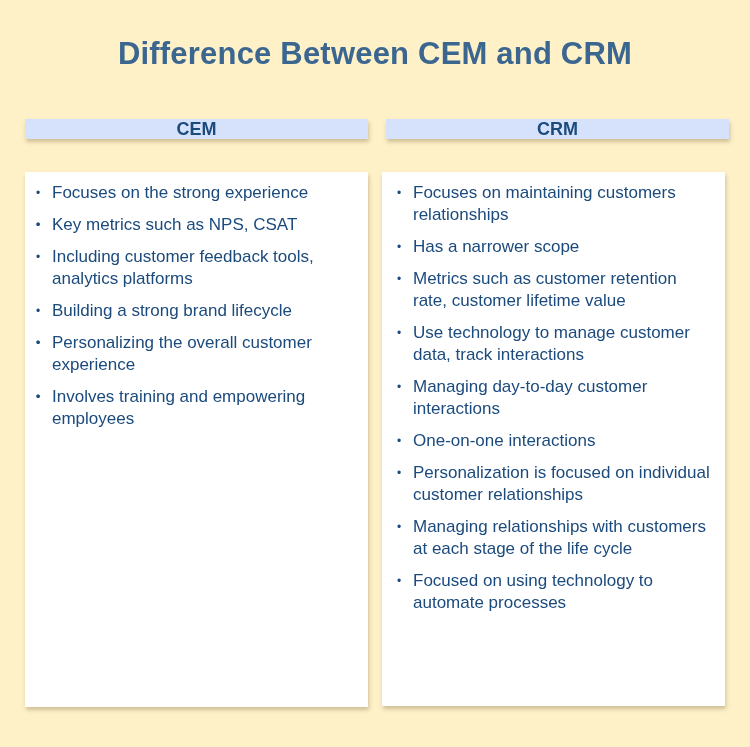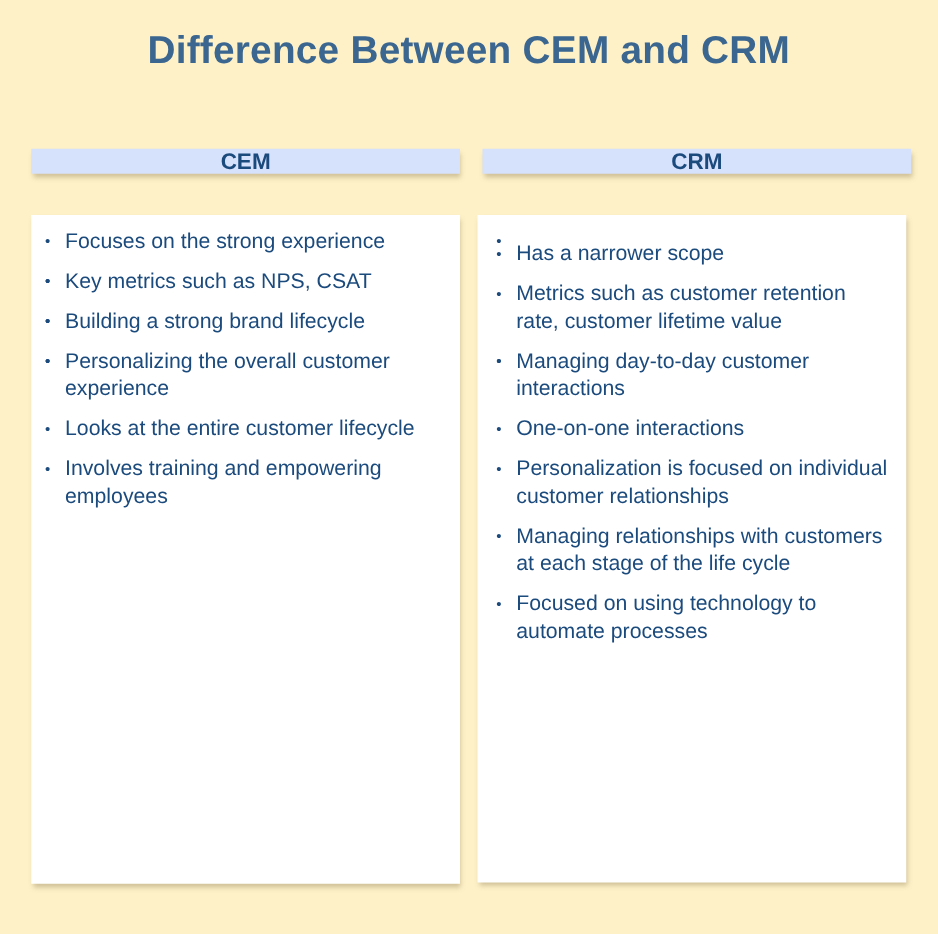--- a/index.html
+++ b/index.html
@@ -9,21 +9,21 @@
     body {
       width: 750px;
       height: 747px;
       background: #fef1c8;
       font-family: "Liberation Sans", "DejaVu Sans", sans-serif;
       position: relative;
       overflow: hidden;
     }
     .title {
       position: absolute;
-      top: 22px;
+      top: 36px;
       left: 0;
       width: 750px;
       text-align: center;
       font-size: 31px;
       font-weight: bold;
       color: #3b6690;
       letter-spacing: 0.2px;
     }
     .col-header {
       position: absolute;
@@ -85,34 +85,34 @@
 <div class="title">Difference Between CEM and CRM</div>
 
 <div class="col-header left">CEM</div>
 <div class="col-header right">CRM</div>
 
 <div class="col-box left">
   <ul class="items">
     <li><span class="bullet">•</span><span>Focuses on the strong experience</span></li>
     <li><span class="bullet">•</span></li>
     <li><span class="bullet">•</span><span>Key metrics such as NPS, CSAT</span></li>
-    <li><span class="bullet">•</span></li>
+    <li><span class="bullet">•</span><span>Including customer feedback tools, analytics platforms</span></li>
     <li><span class="bullet">•</span><span>Building a strong brand lifecycle</span></li>
     <li><span class="bullet">•</span></li>
     <li><span class="bullet">•</span><span>Personalizing the overall customer experience</span></li>
-    <li><span class="bullet">•</span><span>Looks at the entire customer lifecycle</span></li>
+    <li><span class="bullet">•</span></li>
     <li><span class="bullet">•</span><span>Involves training and empowering employees</span></li>
   </ul>
 </div>
 
 <div class="col-box right">
   <ul class="items">
-    <li><span class="bullet">•</span></li>
+    <li><span class="bullet">•</span><span>Focuses on maintaining customers relationships</span></li>
     <li><span class="bullet">•</span><span>Has a narrower scope</span></li>
     <li><span class="bullet">•</span><span>Metrics such as customer retention rate, customer lifetime value</span></li>
-    <li><span class="bullet">•</span></li>
+    <li><span class="bullet">•</span><span>Use technology to manage customer data, track interactions</span></li>
     <li><span class="bullet">•</span><span>Managing day-to-day customer interactions</span></li>
     <li><span class="bullet">•</span><span>One-on-one interactions</span></li>
     <li><span class="bullet">•</span><span>Personalization is focused on individual customer relationships</span></li>
     <li><span class="bullet">•</span><span>Managing relationships with customers at each stage of the life cycle</span></li>
     <li><span class="bullet">•</span><span>Focused on using technology to automate processes</span></li>
   </ul>
 </div>
 
 </body></html>

